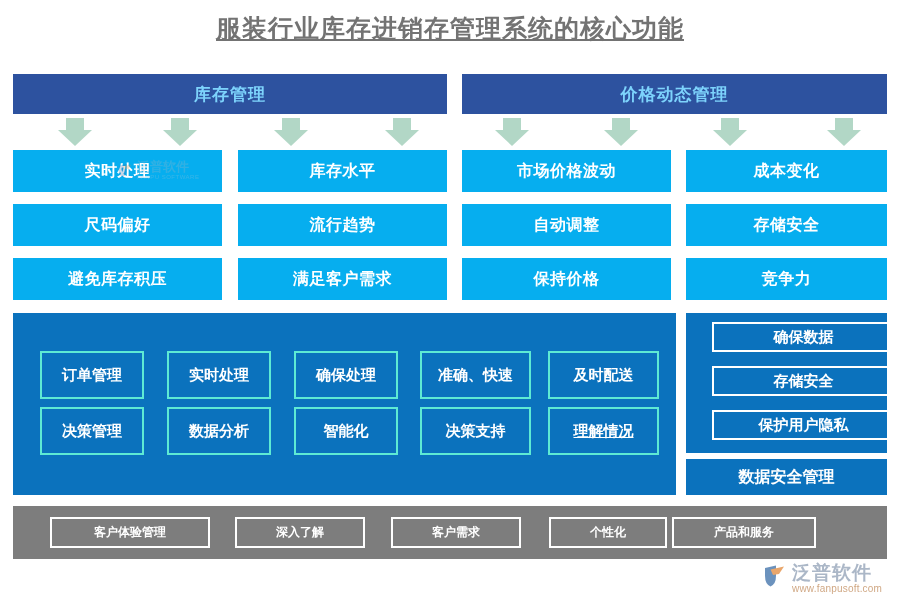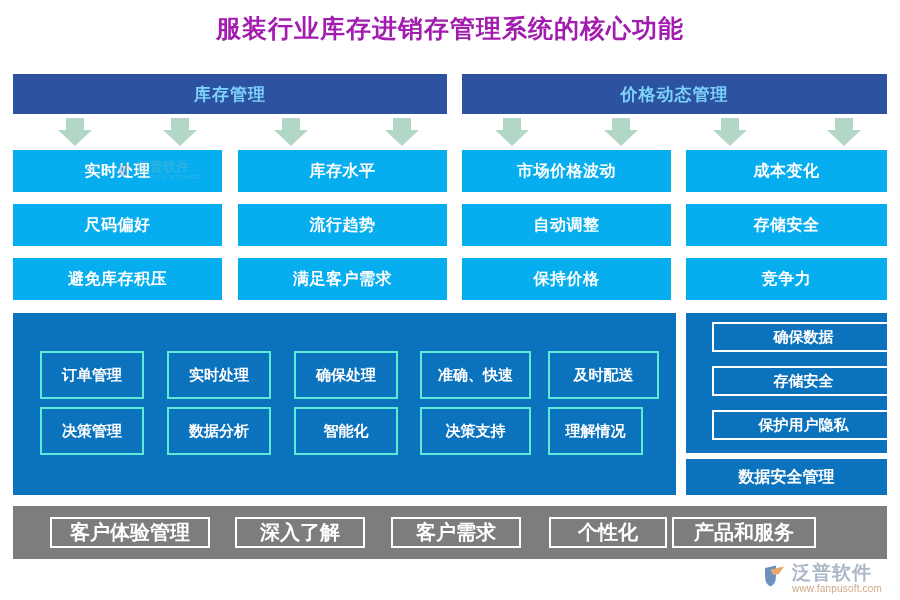--- a/index.html
+++ b/index.html
@@ -22,23 +22,24 @@
 
   
   .title {
     position: absolute;
     left: 0;
     top: 12px;
     width: 900px;
     text-align: center;
     font-size: 25px;
     font-weight: bold;
-    color: #a21caf;
+    color: #737373;
     letter-spacing: 1px;
     white-space: nowrap;
+    text-decoration: underline;
   }
 
   
   .group-header {
     position: absolute;
     height: 40px;
     background: #2d529f;
     color: #7dd3fc;
     font-size: 17px;
     font-weight: bold;
@@ -161,21 +162,21 @@
     width: 874px;
     height: 53px;
     background: #7d7d7d;
   }
   .bchip {
     position: absolute;
     top: 11px;
     height: 31px;
     border: 2px solid #ffffff;
     color: #ffffff;
-    font-size: 20px;
+    font-size: 12px;
     font-weight: bold;
     display: flex;
     align-items: center;
     justify-content: center;
     box-sizing: border-box;
     white-space: nowrap;
   }
 
   
   .wm-small {
@@ -293,21 +294,21 @@
     <div class="chip" style="left:27px;  top:38px; width:104px; height:48px;">订单管理</div>
     <div class="chip" style="left:154px; top:38px; width:104px; height:48px;">实时处理</div>
     <div class="chip" style="left:281px; top:38px; width:104px; height:48px;">确保处理</div>
     <div class="chip" style="left:407px; top:38px; width:111px; height:48px;">准确、快速</div>
     <div class="chip" style="left:535px; top:38px; width:111px; height:48px;">及时配送</div>
 
     <div class="chip" style="left:27px;  top:94px; width:104px; height:48px;">决策管理</div>
     <div class="chip" style="left:154px; top:94px; width:104px; height:48px;">数据分析</div>
     <div class="chip" style="left:281px; top:94px; width:104px; height:48px;">智能化</div>
     <div class="chip" style="left:407px; top:94px; width:111px; height:48px;">决策支持</div>
-    <div class="chip" style="left:535px; top:94px; width:95px; height:48px;">理解情况</div>
+    <div class="chip" style="left:535px; top:94px; width:111px; height:48px;text-decoration:underline;">理解情况</div>
   </div>
 
   <div class="sec-panel">
     <div class="sec-chip" style="top:9px;">确保数据</div>
     <div class="sec-chip" style="top:53px;">存储安全</div>
     <div class="sec-chip" style="top:97px;">保护用户隐私</div>
   </div>
   <div class="sec-footer">数据安全管理</div>
 
   <div class="bottom-bar">

